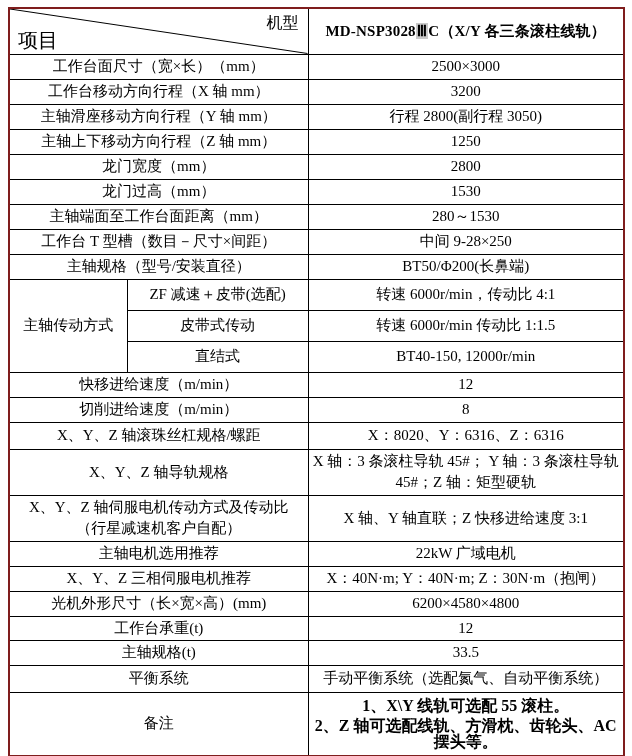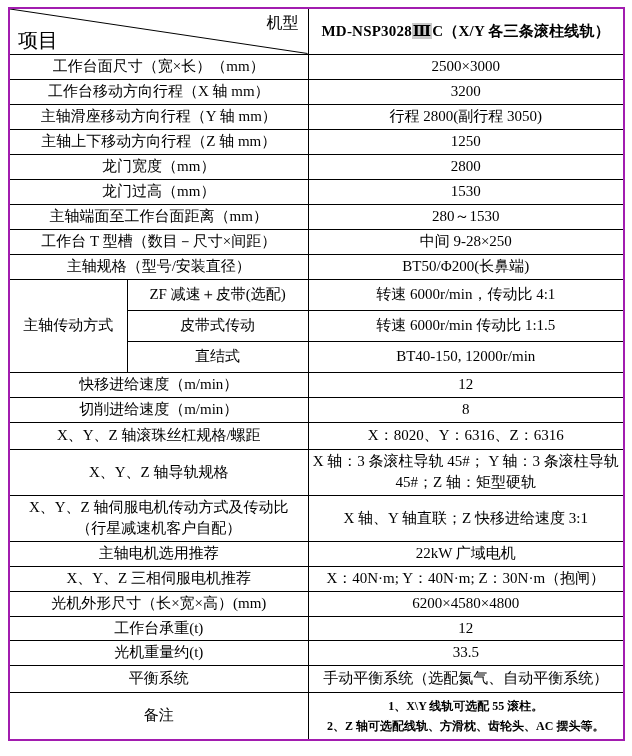--- a/index.html
+++ b/index.html
@@ -19,21 +19,21 @@
   }
   table.spec td {
     border: 1.5px solid #000000;
     text-align: center;
     vertical-align: middle;
     font-size: 15px;
     line-height: 21px;
     padding: 1px 4px;
     overflow: hidden;
   }
-  table.spec { border: 2px solid #a21caf; }
+  table.spec { border: 2px solid #7f1d1d; font-family: Liberation Serif, serif; }
 
   
   tr.rh-head  { height: 46px; }
   tr.rh-s     { height: 25px; margin-top: 10px; }
   tr.rh-m     { height: 31px; }
   tr.rh-27    { height: 27px; padding-left: 16px; }
   tr.rh-2l    { height: 46px; }
   tr.rh-24    { height: 24px; }
   tr.rh-rem   { height: 42px; }
 
@@ -60,21 +60,21 @@
     font-weight: bold;
     font-size: 17px;
     letter-spacing: 0.2px;
   }
   .roman-shaded { background: #c9c9c9; padding: 0 1px; }
 
   td.val-wrap { line-height: 22px; padding: 0 6px; }
 
   td.remark-cell { padding: 4px 6px; }
   .remark-line {
-    font-size: 12px;
+    font-size: 16px;
     font-weight: bold;
     line-height: 16px;
     margin: 4px 0;
   }
 </style>
 </head>
 <body>
 
 <div class="page">
   <table class="spec">
@@ -182,21 +182,21 @@
     </tr>
     <tr class="rh-s">
       <td colspan="2">光机外形尺寸（长×宽×高）(mm)</td>
       <td>6200×4580×4800</td>
     </tr>
     <tr class="rh-24">
       <td colspan="2">工作台承重(t)</td>
       <td>12</td>
     </tr>
     <tr class="rh-s">
-      <td colspan="2">光机重量约(t)</td>
+      <td colspan="2">主轴规格(t)</td>
       <td>33.5</td>
     </tr>
     <tr class="rh-27">
       <td colspan="2">平衡系统</td>
       <td>手动平衡系统（选配氮气、自动平衡系统）</td>
     </tr>
 
     <tr class="rh-rem">
       <td colspan="2">备注</td>
       <td class="remark-cell">

